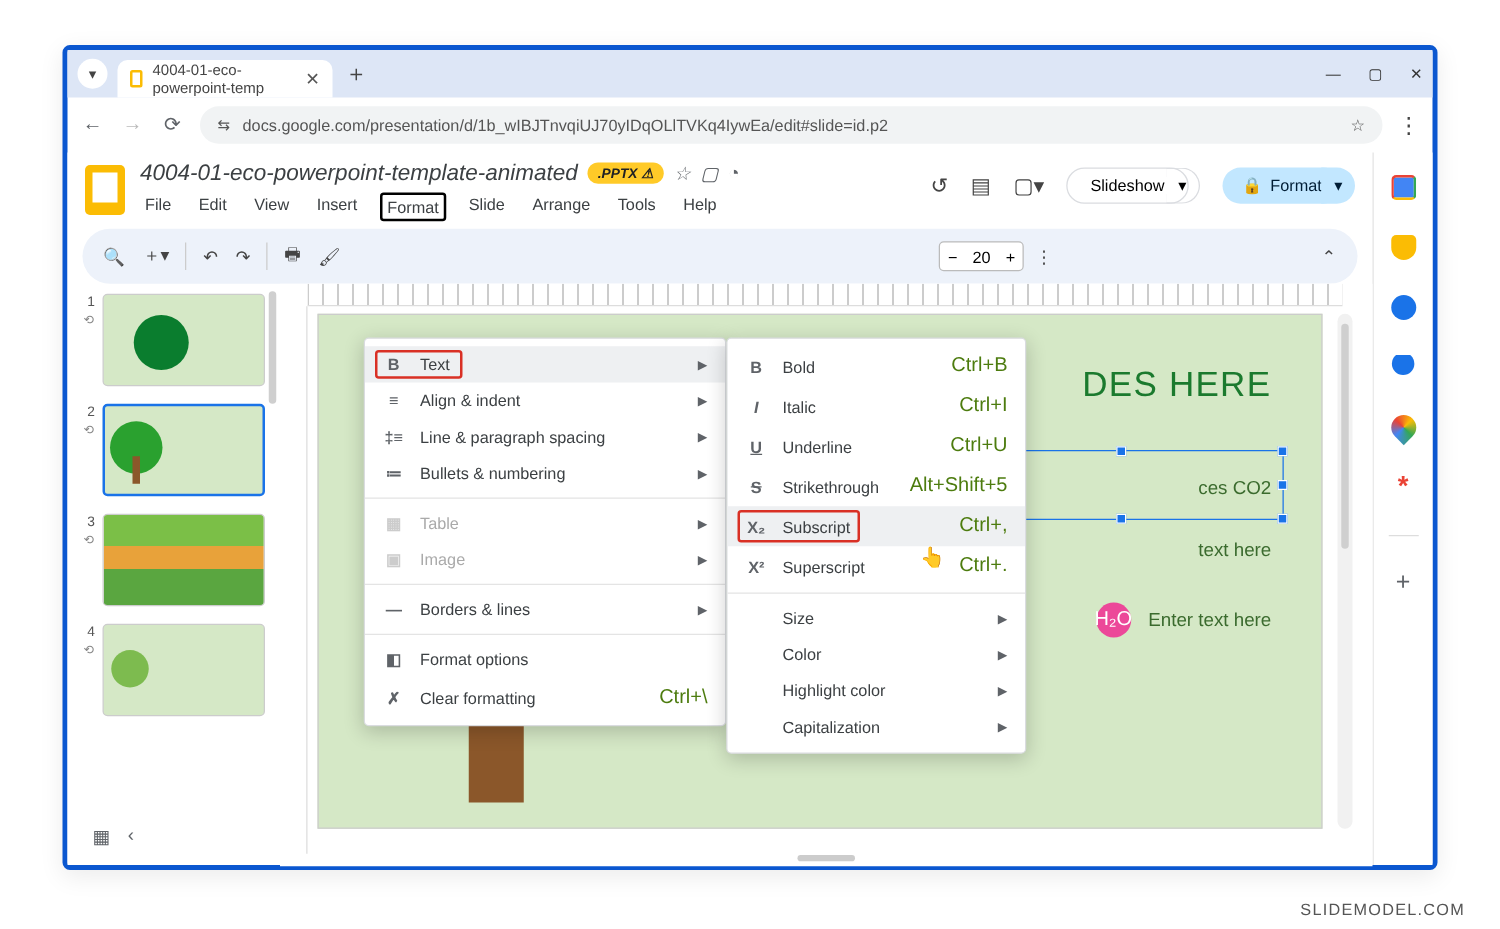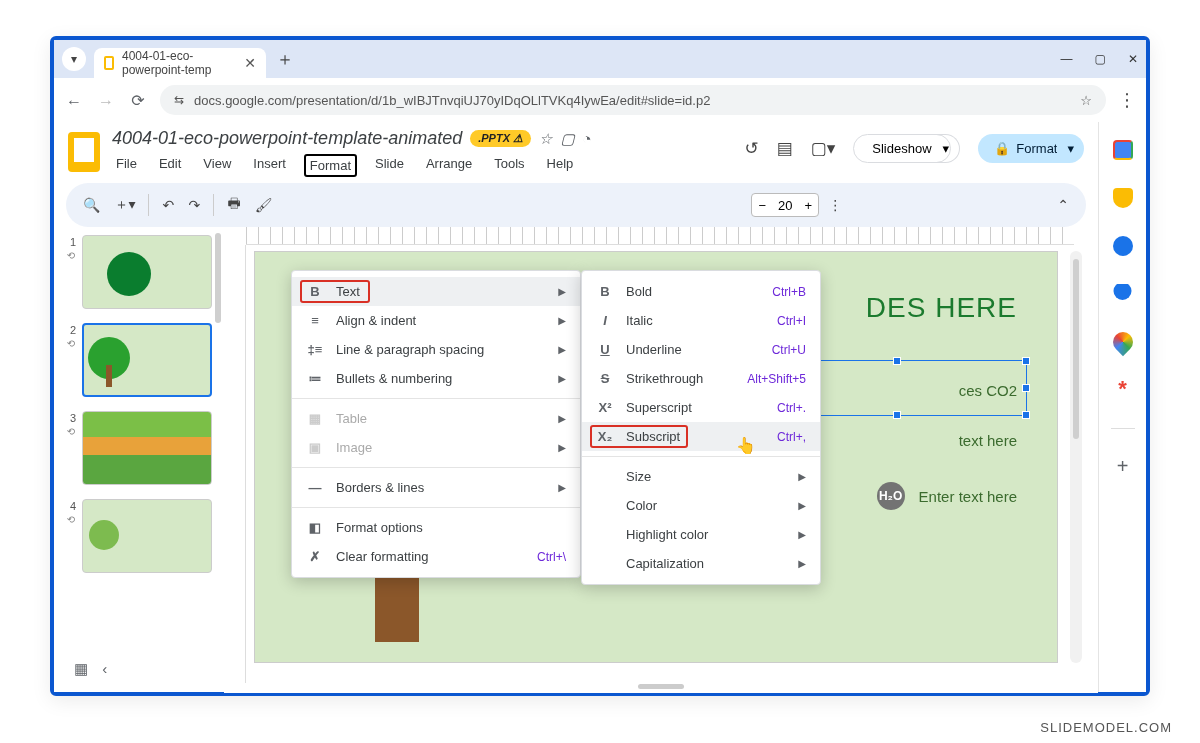--- a/index.html
+++ b/index.html
@@ -59,37 +59,37 @@
 .thumb.t4{background:#d5e8c6;}
 .canvas-area{flex:1;position:relative;background:#fff;}
 .ruler-h{position:absolute;top:0;left:22px;height:18px;right:24px;background:#fff;border-bottom:1px solid #ddd;font-size:8px;color:#888;letter-spacing:20px;overflow:hidden;padding-left:10px;white-space:nowrap}
 .ruler-v{position:absolute;top:18px;left:0;width:22px;bottom:10px;background:#fff;border-right:1px solid #ddd;}
 .slide-canvas{position:absolute;top:24px;left:30px;right:40px;bottom:30px;background:#d5e8c6;border:1px solid #ccc;overflow:hidden;}
 .tree-crown{position:absolute;width:190px;height:190px;left:50px;top:40px;border-radius:50%;background:#2aa12f;display:flex;align-items:center;justify-content:center;color:#fff;font-size:36px;font-weight:bold;}
 .tree-trunk{position:absolute;width:44px;height:200px;left:120px;top:190px;background:#8b572a;}
 .tree-branch{position:absolute;width:30px;height:8px;left:155px;top:230px;background:#8b572a;transform:rotate(-30deg);}
 .title-zone{position:absolute;right:40px;top:40px;font-size:28px;color:#1b7a2e;font-weight:500;letter-spacing:1px;}
 .bullet-row{position:absolute;display:flex;align-items:center;gap:14px;font-size:15px;color:#3b6b2e;}
-.bullet-ico{width:28px;height:28px;border-radius:50%;background:#737373;color:#fff;display:flex;align-items:center;justify-content:center;font-size:12px;font-weight:bold;}
+.bullet-ico{width:28px;height:28px;border-radius:50%;background:#ec4899;color:#fff;display:flex;align-items:center;justify-content:center;font-size:16px;font-weight:normal;}
 .bullet-row.b1{right:40px;top:130px;}
 .bullet-row.b2{right:40px;top:180px;}
 .bullet-row.b3{right:40px;top:230px;}
 .sel-box{position:absolute;right:30px;top:108px;width:260px;height:56px;border:1.5px solid #1a73e8;}
 .sel-handle{position:absolute;width:8px;height:8px;background:#1a73e8;border:1px solid #fff;}
 .sidepanel{width:48px;border-left:1px solid #e4e4e4;display:flex;flex-direction:column;align-items:center;gap:28px;padding-top:18px;}
 .side-ico{width:20px;height:20px;border-radius:4px;cursor:pointer;}
 .menu1{position:absolute;top:148px;left:237px;width:290px;background:#fff;border:1px solid #dadce0;border-radius:4px;box-shadow:0 4px 16px rgba(0,0,0,.2);padding:6px 0;z-index:20;}
 .menu2{position:absolute;top:148px;left:527px;width:240px;background:#fff;border:1px solid #dadce0;border-radius:4px;box-shadow:0 4px 16px rgba(0,0,0,.2);padding:6px 0;z-index:21;}
 .menu-item{display:flex;align-items:center;gap:12px;padding:7px 14px;font-size:13px;color:#3c4043;cursor:pointer;position:relative;}
 .menu-item.disabled{color:#aaa;}
 .menu-item.highlighted{background:#eef0f2;}
 .menu-item .mi{width:18px;text-align:center;font-size:13px;color:#5f6368;font-weight:bold;}
 .menu-item.disabled .mi{color:#ccc;}
 .menu-item .arrow{margin-left:auto;color:#5f6368;font-size:10px;}
-.menu-item .shortcut{margin-left:auto;color:#6d28d9;font-size:12px;text-align:right;}
+.menu-item .shortcut{margin-left:auto;color:#4d7c0f;font-size:16px;text-align:right;}
 .menu-item .redbox{position:absolute;left:8px;top:3px;width:70px;height:calc(100% - 6px);border:2px solid #d93025;border-radius:3px;pointer-events:none;}
 .menu-item .redbox2{position:absolute;left:8px;top:3px;width:98px;height:calc(100% - 6px);border:2px solid #d93025;border-radius:3px;pointer-events:none;}
 .menu-div{height:1px;background:#e4e4e4;margin:5px 0;}
 .cursor{position:absolute;left:682px;top:314px;font-size:16px;z-index:30;pointer-events:none;}
 .bottom-left{position:absolute;left:20px;bottom:14px;display:flex;gap:14px;color:#5f6368;font-size:15px;}
 .scroll-thumb{position:absolute; right:3px; top:6px; width:6px; height:90px; background:#cfcfcf; border-radius:3px;}
 .footer{position:absolute;bottom:8px;right:28px;font-size:13px;letter-spacing:1px;color:#555;}
 .vscroll{position:absolute; right:16px; top:24px; bottom:30px; width:12px; background:#f1f1f1; border-radius:6px;}
 .vscroll::after{content:"";position:absolute;left:3px;top:8px;width:6px;height:180px;background:#cfcfcf;border-radius:3px;}
 .ruler-ticks{background:repeating-linear-gradient(90deg,#ccc 0 1px,transparent 1px 12px);position:absolute;inset:0;}
@@ -332,30 +332,30 @@
         <div class="menu-item">
             <span class="mi" style="text-decoration:underline">U</span>
             <span>Underline</span>
             <span class="shortcut">Ctrl+U</span>
           </div>
         <div class="menu-item">
             <span class="mi" style="text-decoration:line-through">S</span>
             <span>Strikethrough</span>
             <span class="shortcut">Alt+Shift+5</span>
           </div>
-        <div class="menu-item">
-            <span class="mi">X²</span>
-            <span>Superscript</span>
-            <span class="shortcut">Ctrl+.</span>
-          </div>
         <div class="menu-item highlighted">
             <span class="mi">X₂</span>
             <span>Subscript</span>
             <span class="shortcut">Ctrl+,</span>
             <div class="redbox2"></div>
+          </div>
+        <div class="menu-item">
+            <span class="mi">X²</span>
+            <span>Superscript</span>
+            <span class="shortcut">Ctrl+.</span>
           </div>
         <div class="menu-div"></div>
         <div class="menu-item">
             <span class="mi"></span>
             <span>Size</span>
             <span class="arrow">▶</span>
           </div>
         <div class="menu-item">
             <span class="mi"></span>
             <span>Color</span>

